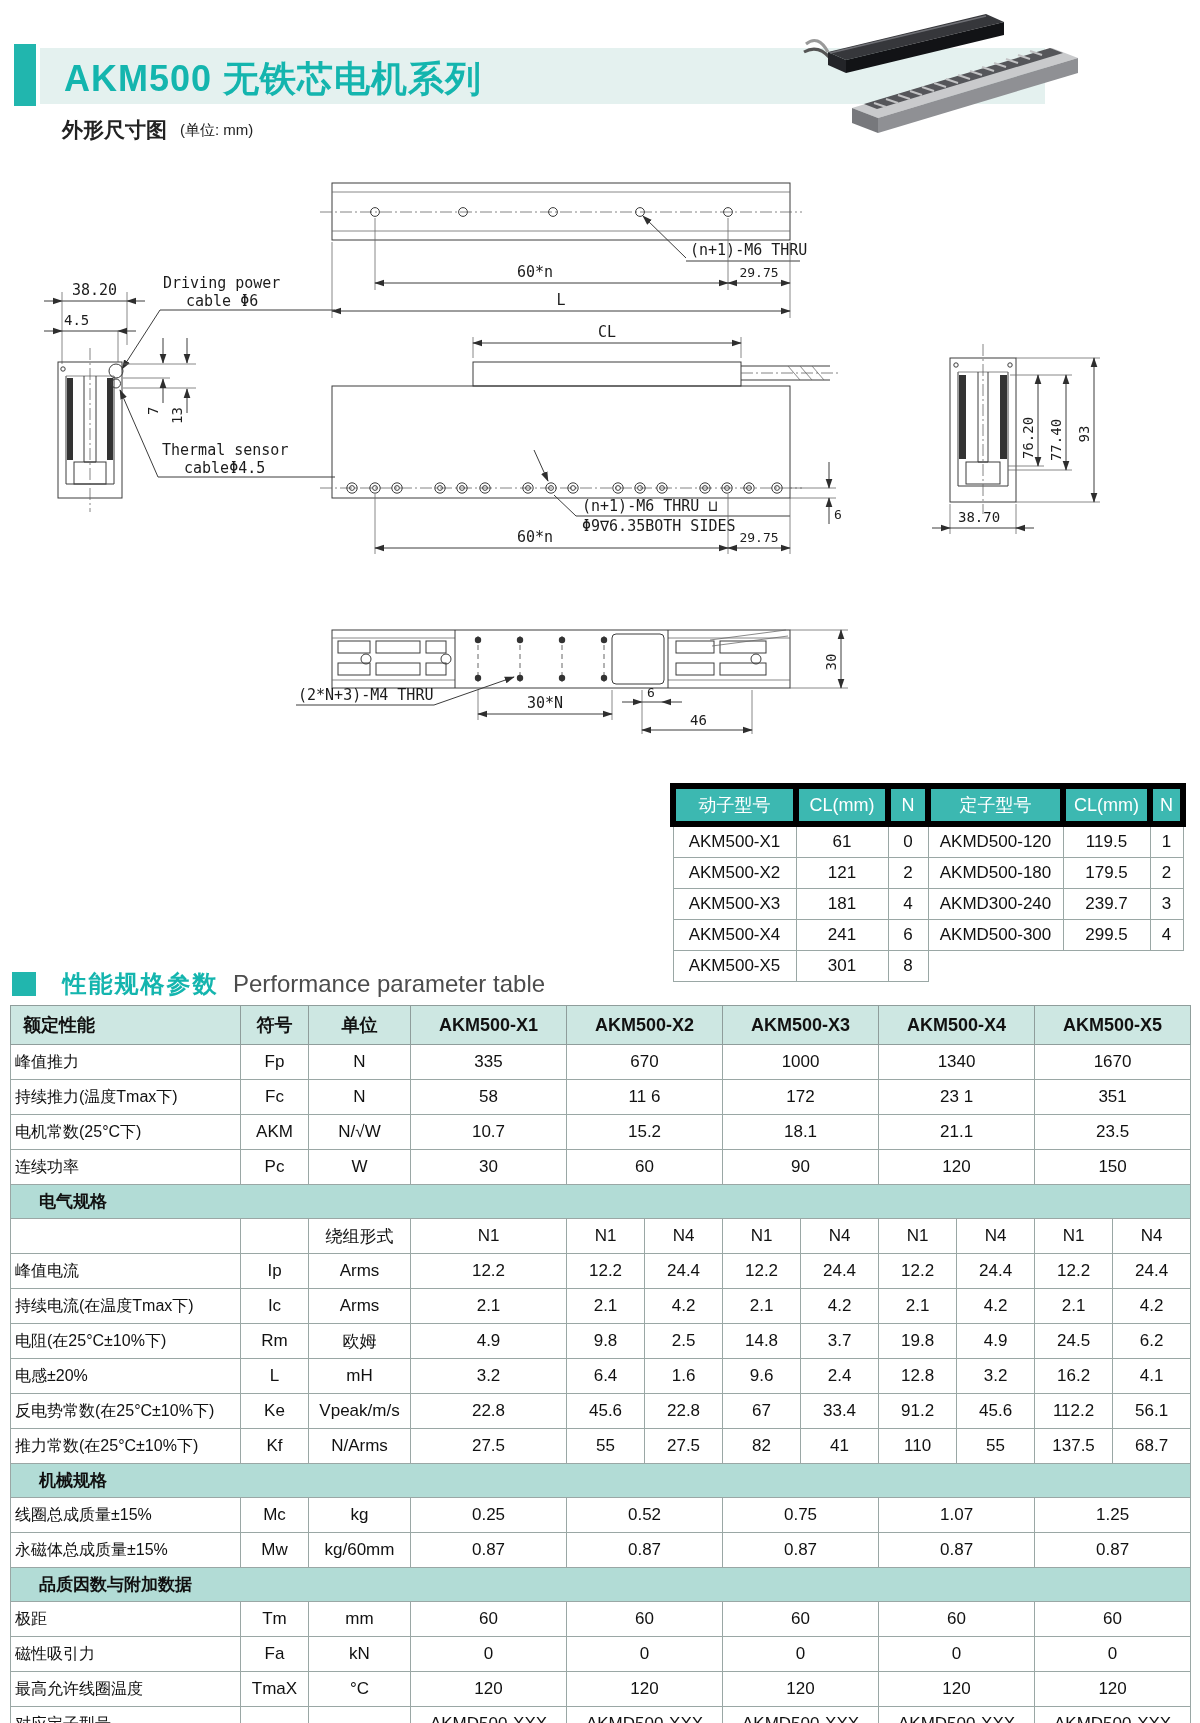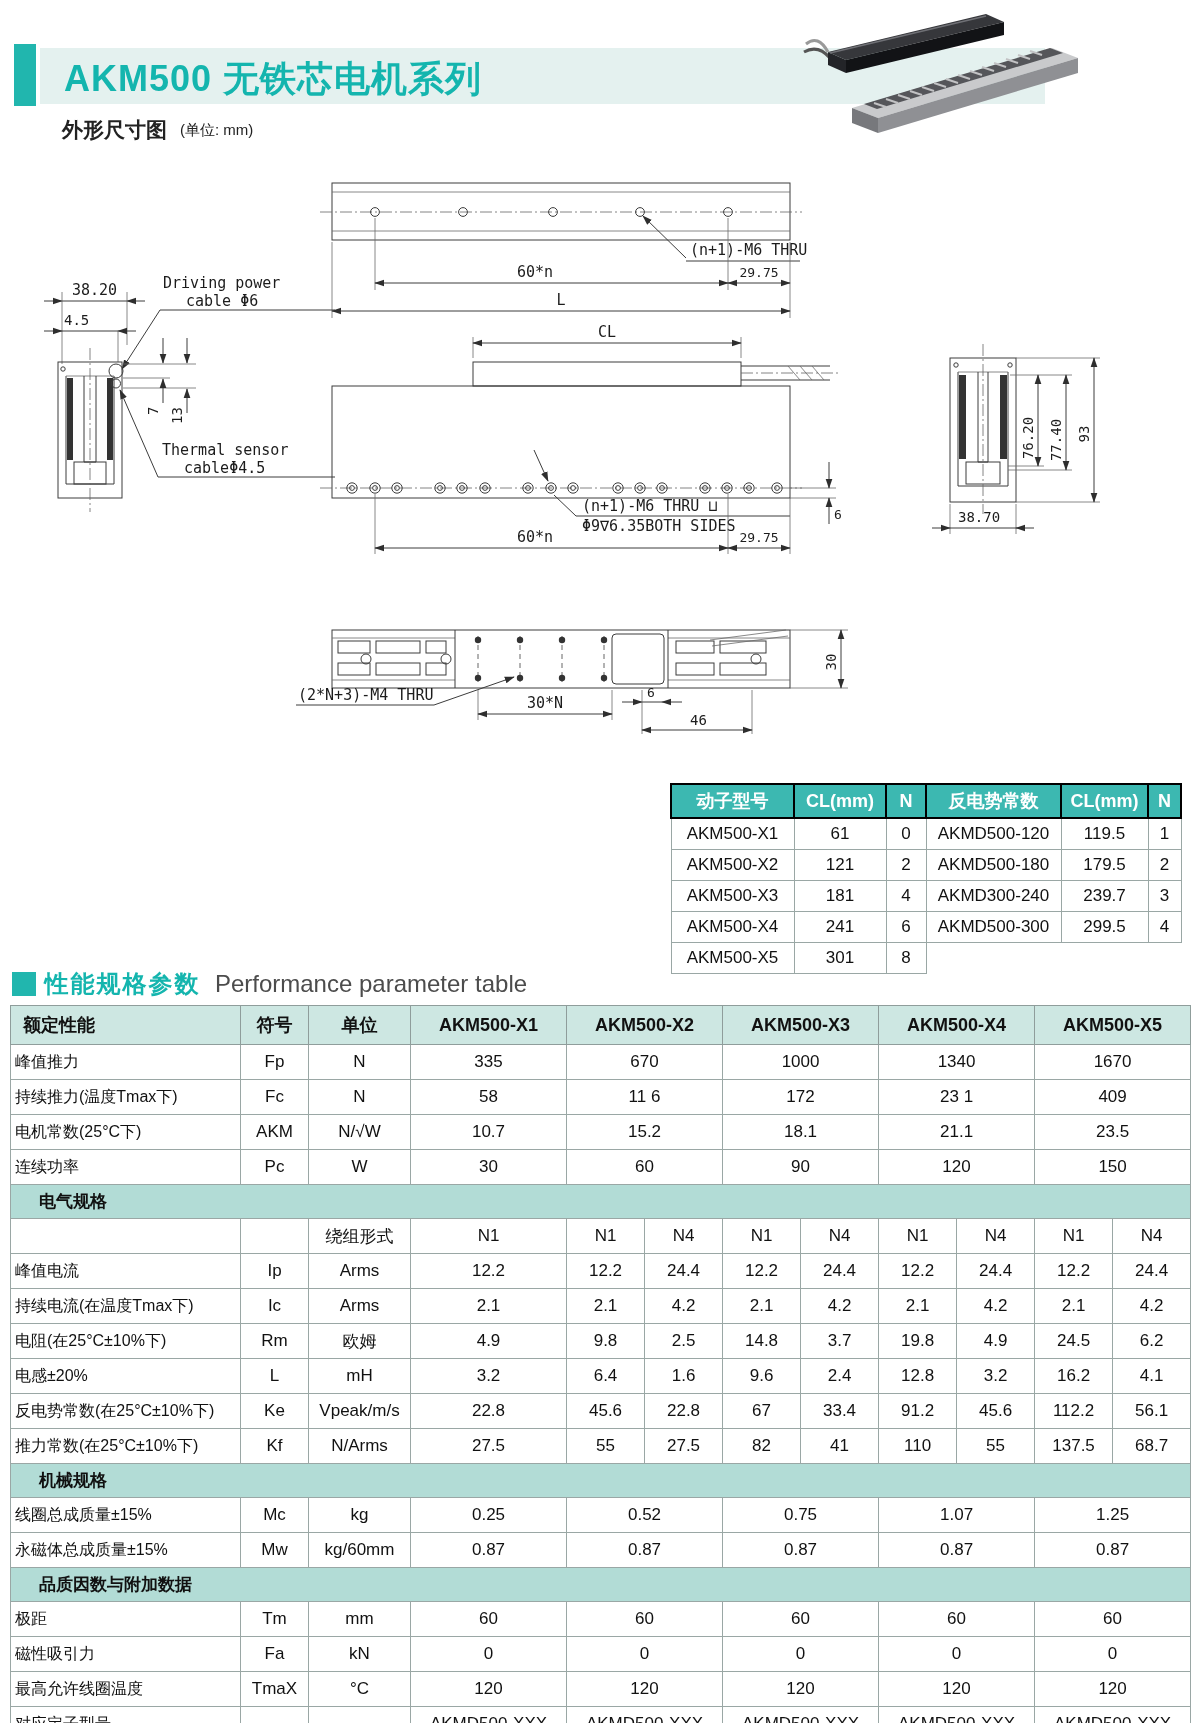--- a/index.html
+++ b/index.html
@@ -7,25 +7,25 @@
         font-family:"Liberation Sans",sans-serif;color:#111;}
   
   .hd-bar{position:absolute;left:14px;top:44px;width:22px;height:62px;background:#21b6ae;}
   .hd-band{position:absolute;left:40px;top:48px;width:1005px;height:56px;background:#e4f1ef;}
   .hd-title{position:absolute;left:64px;top:55px;font-size:36px;font-weight:bold;color:#14b5ae;letter-spacing:1px;}
   .dim-title{position:absolute;left:62px;top:116px;font-size:21px;font-weight:bold;color:#222;}
   .dim-unit{position:absolute;left:180px;top:121px;font-size:15px;color:#222;}
   
   .sec2{position:absolute;left:12px;top:968px;}
   .sec2 .sq{display:inline-block;width:24px;height:24px;background:#21b6ae;vertical-align:middle;}
-  .sec2 .cn{display:inline-block;margin-left:4px;font-size:24px;font-weight:bold;color:#14b5ae;vertical-align:middle;letter-spacing:2px;}
+  .sec2 .cn{display:inline-block;margin-left:22px;font-size:24px;font-weight:bold;color:#14b5ae;vertical-align:middle;letter-spacing:2px;}
   .sec2 .en{display:inline-block;margin-left:10px;font-size:24px;color:#4c4c4c;vertical-align:middle;}
   
   table.parts{position:absolute;left:670px;top:783px;width:510px;border-collapse:collapse;table-layout:fixed;font-size:17px;}
-  table.parts th{background:#3cb8b1;color:#fff;height:30px;font-size:18px;font-weight:bold;border:2px solid #000000;}
+  table.parts th{background:#3cb8b1;color:#fff;height:30px;font-size:18px;font-weight:normal;border:6px solid #000000;}
   table.parts td{border:1px solid #9aa7a5;height:28px;text-align:center;background:#fff;}
   table.parts td.ghost{border:none;background:transparent;}
   
   table.perf{position:absolute;left:10px;top:1005px;width:1180px;border-collapse:collapse;table-layout:fixed;font-size:17px;}
   table.perf th{background:#cde7e2;height:38px;border:1px solid #8f9d9b;font-size:18px;text-align:center;padding:0;margin-top:15px;}
   table.perf th.lbl{text-align:left;padding-left:12px;}
   table.perf td{border:1px solid #9aa7a5;height:34px;text-align:center;padding:0;white-space:nowrap;overflow:hidden;}
   table.perf td.lbl{text-align:left;padding-left:4px;font-size:16px;}
   table.perf td.section{background:#b2dcd6;text-align:left;padding-left:28px;font-weight:bold;height:33px;font-size:17px;}
   
@@ -307,21 +307,21 @@
         <col style="width:40px">
       <col style="width:135px">
         <col style="width:87px">
         <col style="width:33px">
     </colgroup>
     <thead>
       <tr>
         <th>动子型号</th>
         <th>CL(mm)</th>
         <th>N</th>
-        <th>反电势常数</th>
+        <th>定子型号</th>
         <th>CL(mm)</th>
         <th>N</th>
       </tr>
     </thead>
     <tbody>
         <tr>
           <td>AKM500-X1</td>
           <td>61</td>
           <td>0</td>
           <td>AKMD500-120</td>
@@ -409,21 +409,21 @@
           <td colspan="2">1670</td>
         </tr>
         <tr>
           <td class="lbl">持续推力(温度Tmax下)</td>
           <td>Fc</td>
           <td>N</td>
           <td colspan="2">58</td>
           <td colspan="2">11 6</td>
           <td colspan="2">172</td>
           <td colspan="2">23 1</td>
-          <td colspan="2">409</td>
+          <td colspan="2">351</td>
         </tr>
         <tr>
           <td class="lbl">电机常数(25°C下)</td>
           <td>AKM</td>
           <td>N/√W</td>
           <td colspan="2">10.7</td>
           <td colspan="2">15.2</td>
           <td colspan="2">18.1</td>
           <td colspan="2">21.1</td>
           <td colspan="2">23.5</td>

